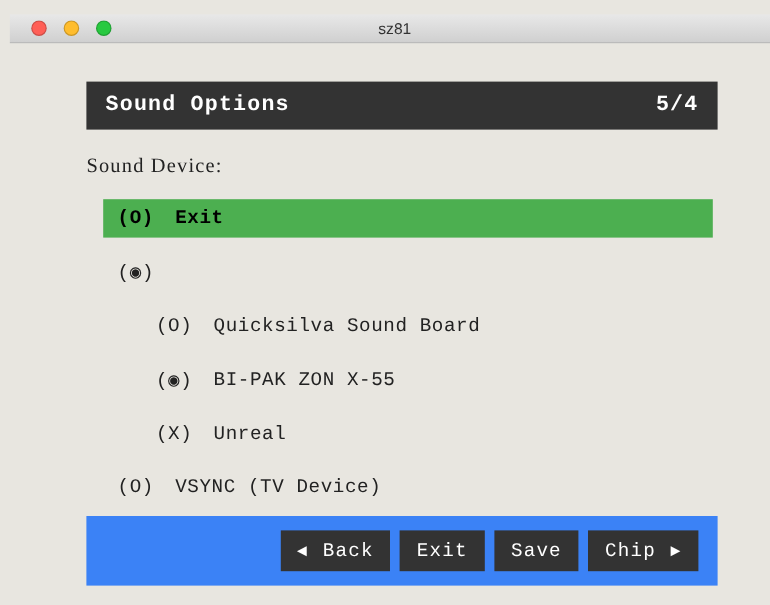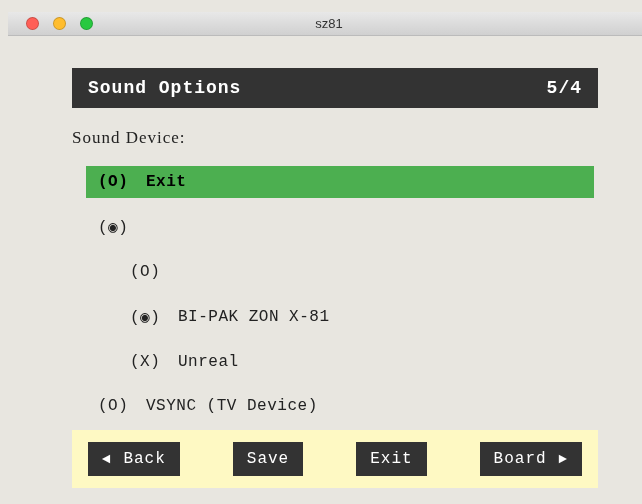--- a/index.html
+++ b/index.html
@@ -116,25 +116,25 @@
       padding-left: 40px;
     }
 
     .radio-indicator {
       display: inline-block;
       min-width: 32px;
     }
 
     .bottom-bar {
       margin-top: auto;
-      background: #fef9c3;
+      background: #3b82f6;
       padding: 8px 12px;
       display: flex;
       align-items: center;
-      justify-content: space-between;
+      justify-content: flex-end;
       gap: 0;
     }
 
     .bottom-btn {
       background: #333333;
       color: #ffffff;
       font-family: 'Courier New', Courier, monospace;
       font-size: 16px;
       border: none;
       cursor: pointer;
@@ -178,44 +178,45 @@
   <div class="options-list">
     <div class="option-item selected-green">
       <span class="radio-indicator">(O)</span>
       <span>Exit</span>
     </div>
     <div class="option-item">
       <span class="radio-indicator">(◉)</span>
     </div>
     <div class="option-item indented">
       <span class="radio-indicator">(O)</span>
+      <span>Quicksilva Sound Board</span>
     </div>
     <div class="option-item indented">
       <span class="radio-indicator">(◉)</span>
-      <span>BI-PAK ZON X-81</span>
+      <span>BI-PAK ZON X-55</span>
     </div>
     <div class="option-item indented">
       <span class="radio-indicator">(X)</span>
       <span>Unreal</span>
     </div>
     <div class="option-item">
       <span class="radio-indicator">(O)</span>
       <span>VSYNC (TV Device)</span>
     </div>
   </div>
 
   <div class="bottom-bar">
     <button class="bottom-btn">
       <span class="arrow-left"></span>
       <span>Back</span>
     </button>
     <button class="bottom-btn">
+      <span>Exit</span>
+    </button>
+    <button class="bottom-btn">
       <span>Save</span>
     </button>
     <button class="bottom-btn">
-      <span>Exit</span>
-    </button>
-    <button class="bottom-btn">
-      <span>Board</span>
+      <span>Chip</span>
       <span class="arrow-right"></span>
     </button>
   </div>
 </div>
 
 </body></html>

